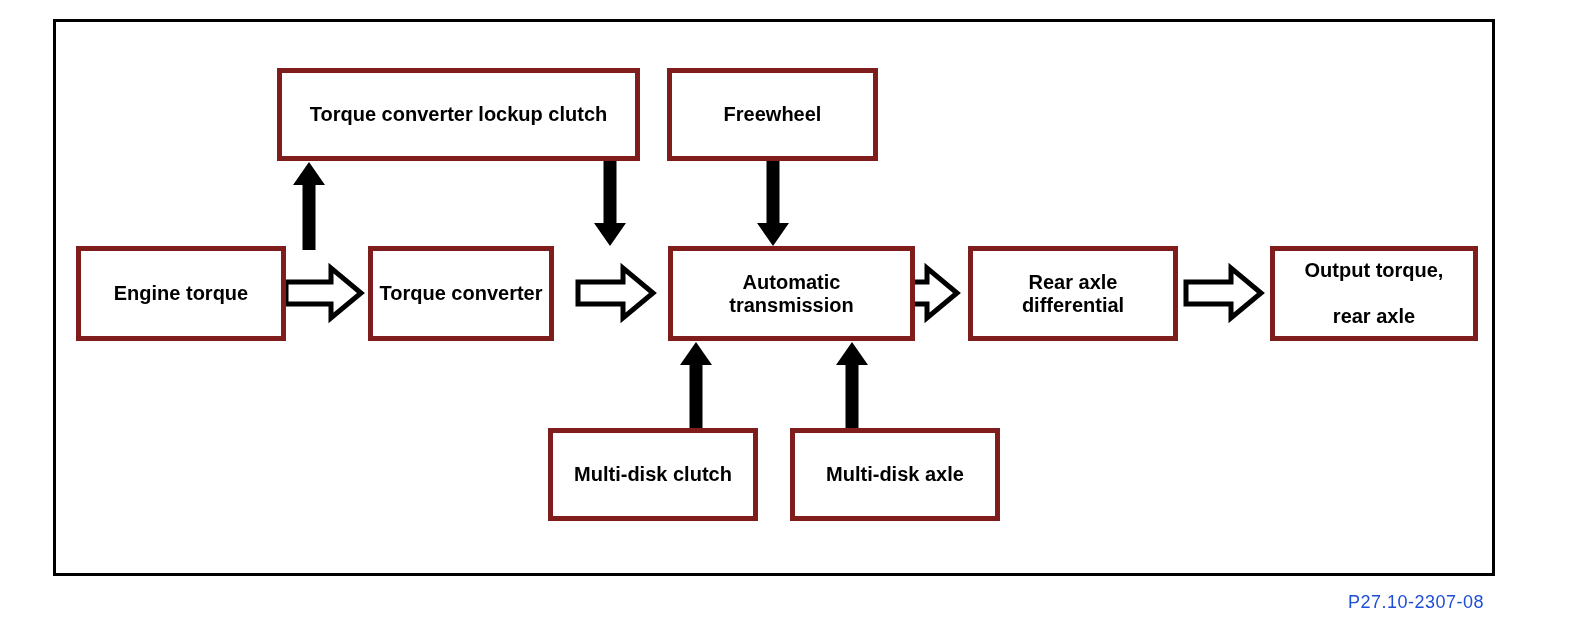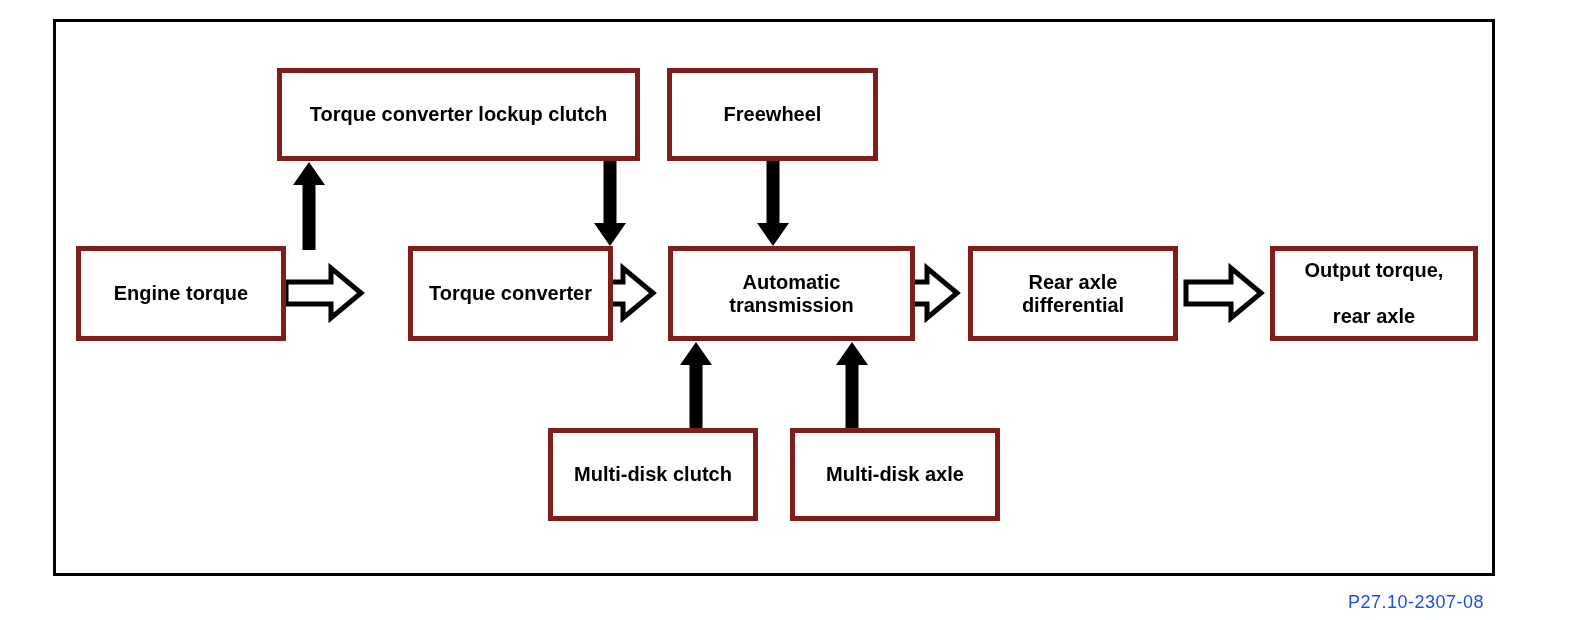--- a/index.html
+++ b/index.html
@@ -32,21 +32,21 @@
     line-height:23px;
     color:#000000;
     z-index:2;
   }
   .node span{display:block;}
   
   .n-lockup   {left:277px;top:68px;width:363px;height:93px;}
   .n-freewheel{left:667px;top:68px;width:211px;height:93px;}
   
   .n-engine   {left:65px; top:246px;width:210px;height:95px;margin-left:11px;}
-  .n-torque   {left:368px;top:246px;width:205px;height:95px;margin-left:40px;}
+  .n-torque   {left:368px;top:246px;width:186px;height:95px;}
   .n-auto     {left:668px;top:246px;width:247px;height:95px;}
   .n-rear     {left:968px;top:246px;width:210px;height:95px;}
   .n-output   {left:1270px;top:246px;width:208px;height:95px;gap:23px;}
   
   .n-clutch   {left:548px;top:428px;width:210px;height:93px;}
   .n-brake    {left:790px;top:428px;width:210px;height:93px;}
 
   .arrows{
     position:absolute;left:0;top:0;width:1584px;height:620px;
     z-index:1;

